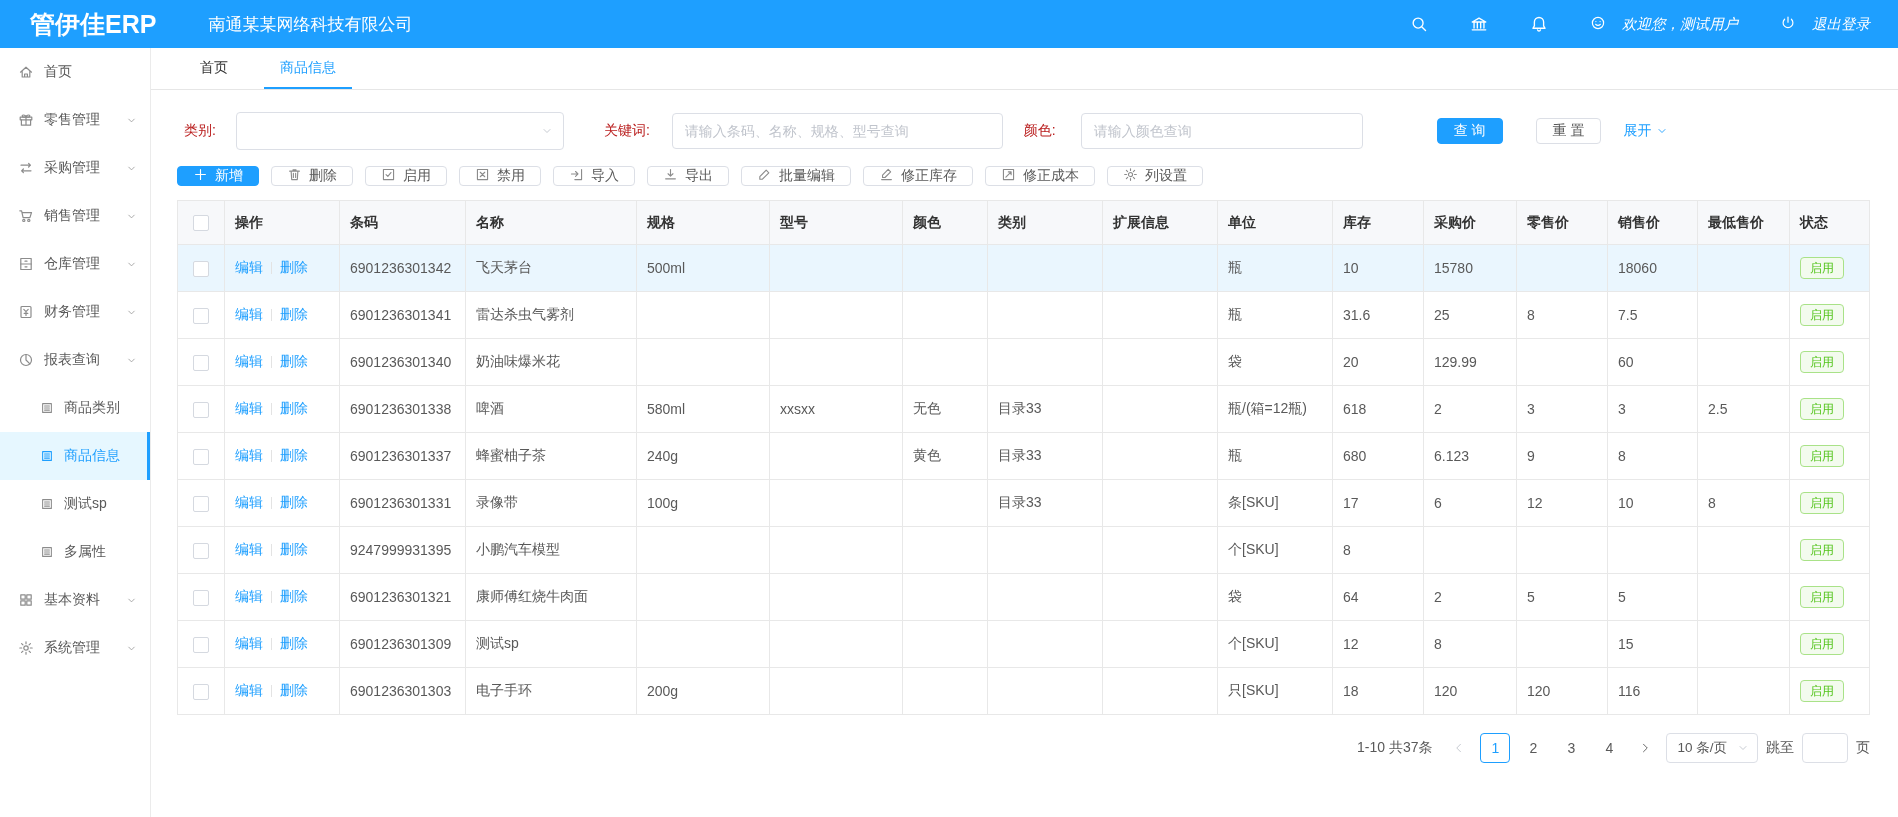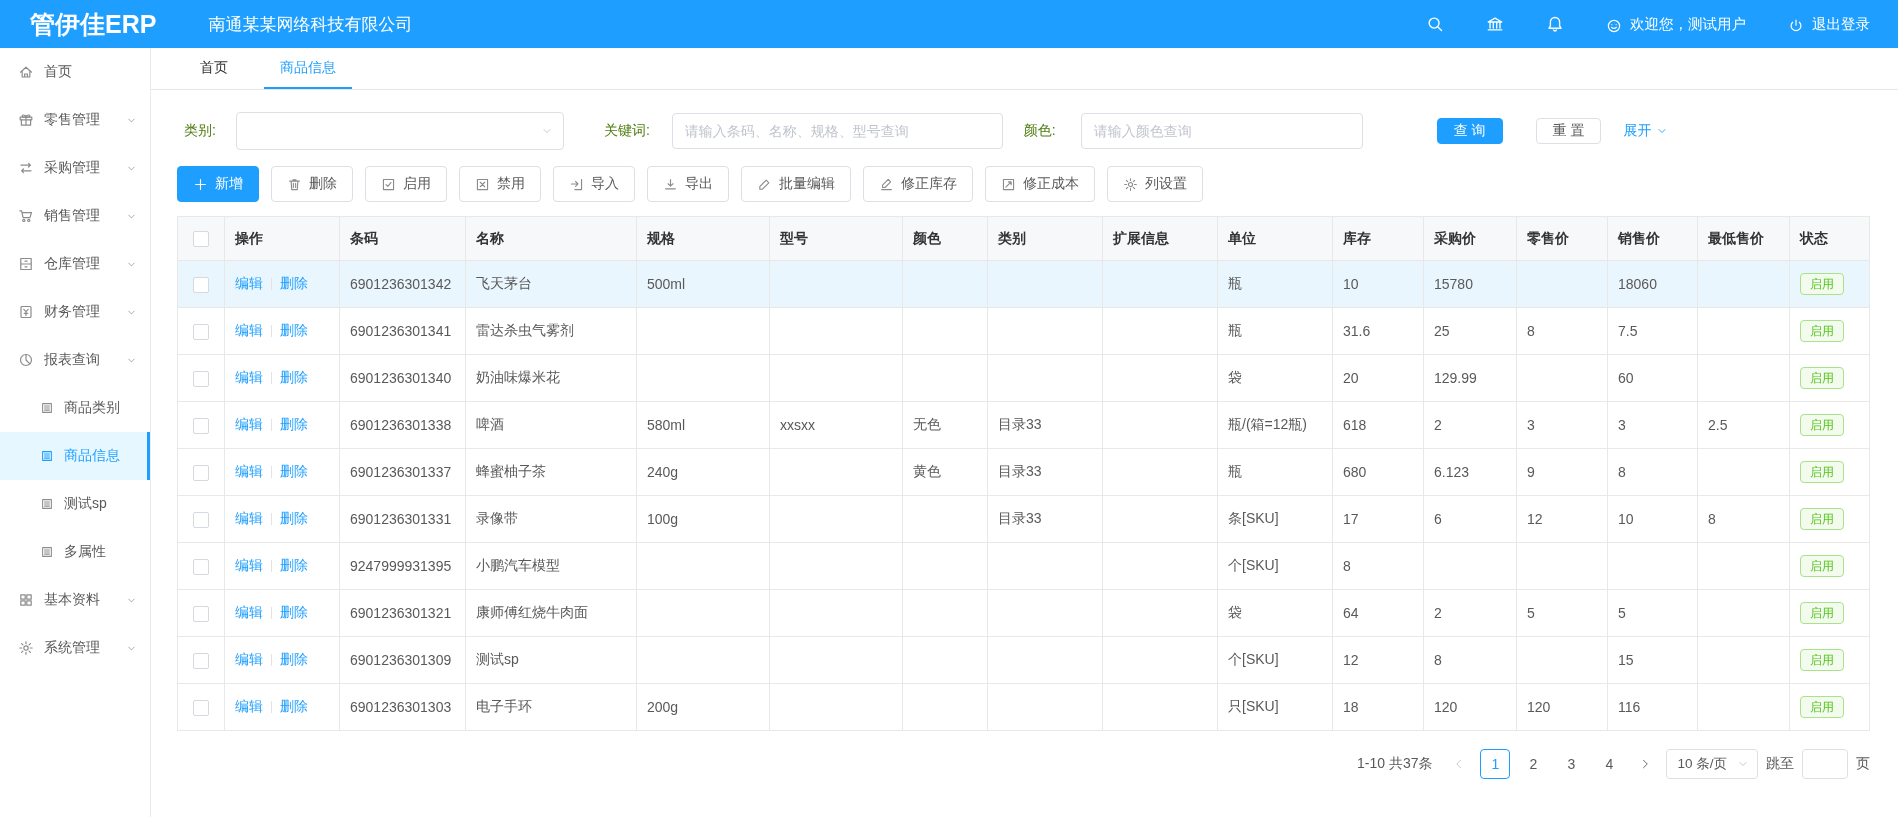--- a/index.html
+++ b/index.html
@@ -12,21 +12,21 @@
   svg { display:block; }
 
   
   .topbar { position:absolute; top:0; left:0; right:0; height:48px; background:#1E9FFF;
             display:flex; align-items:center; color:#fff; z-index:20; }
   .logo { padding-left:30px; font-size:25px; font-weight:700; white-space:nowrap; cursor:pointer; }
   .company { margin-left:52px; font-size:17px; font-weight:400; }
   .tspacer { flex:1; }
   .tright { display:flex; align-items:center; gap:42px; padding-right:28px; }
   .hicon { display:inline-flex; font-size:18px; cursor:pointer; }
-  .huser, .hlogout { display:inline-flex; align-items:flex-end; gap:8px; font-size:14.5px; cursor:pointer; white-space:nowrap; }
+  .huser, .hlogout { display:inline-flex; align-items:flex-start; gap:16px; font-size:14.5px; cursor:pointer; white-space:nowrap;font-style:italic; }
   .hicon-s { display:inline-flex; font-size:16px; }
 
   
   .sidebar { position:absolute; top:48px; left:0; bottom:0; width:151px; background:#fff;
              border-right:1px solid #ebebeb; z-index:10; }
   .side-item { height:48px; display:flex; align-items:center; padding-left:18px; position:relative;
                cursor:pointer; color:#595959; }
   .sicon { display:inline-flex; font-size:16px; color:#8c8c8c; }
   .slabel { margin-left:10px; white-space:nowrap; }
   .schev { position:absolute; right:13px; display:inline-flex; font-size:11px; color:#999; }
@@ -39,42 +39,42 @@
 
   
   .main { position:absolute; left:151px; top:48px; right:0; bottom:0; background:#fff; overflow:hidden; }
   .tabbar { height:42px; border-bottom:1px solid #e6e6e6; display:flex; padding-left:33px; }
   .tab { display:flex; align-items:center; padding:0 16px; margin-right:20px; color:#333;
          cursor:pointer; border-bottom:2px solid transparent; }
   .tab.active { color:#1E9FFF; border-bottom-color:#1E9FFF; }
 
   
   .filterbar { display:flex; align-items:center; padding:22px 28px 16px 33px; }
-  .flabel { color:#4d7c0f; white-space:nowrap; }
+  .flabel { color:#b91c1c; white-space:nowrap; }
   .fselect { width:328px; height:38px; border:1px solid #dcdfe6; border-radius:4px; position:relative;
              background:#fff; cursor:pointer; margin:0 40px 0 20px; }
   .fselect .chev, .psize .chev { display:inline-flex; font-size:12px; color:#c0c4cc; }
   .fselect .chev { position:absolute; right:10px; top:50%; transform:translateY(-50%); }
   .finput { height:36px; border:1px solid #dcdfe6; border-radius:4px; padding:0 12px; font:inherit;
             color:#333; background:#fff; outline:none; }
   .finput::placeholder { color:#c0c4cc; }
   .kw { width:331px; margin:0 21px 0 22px; }
   .colr { width:282px; margin:0 0 0 25px; }
   .btn { height:26px; padding:0 16px; border-radius:4px; border:1px solid #dcdfe6; background:#fff;
          color:#595959; font:inherit; cursor:pointer; white-space:nowrap; }
   .btn.primary { background:#1E9FFF; border-color:#1E9FFF; color:#fff; }
   .search-btn { margin-left:74px; }
   .reset-btn { margin-left:33px; }
   .expand { color:#1E9FFF; margin-left:22px; display:inline-flex; align-items:center; gap:5px;
             cursor:pointer; text-decoration:none; white-space:nowrap; }
   .expand .chev-b { display:inline-flex; font-size:12px; }
 
   
   .toolbar { display:flex; gap:12px; padding:0 28px 14px 26px; }
-  .tbtn { height:36px; display:inline-flex; align-items:center; gap:7px; padding:0 15px;
+  .tbtn { height:20px; display:inline-flex; gap:7px; padding:0 15px;
           border:1px solid #dcdfe6; border-radius:4px; background:#fff; color:#595959;
           font:inherit; cursor:pointer; white-space:nowrap; }
   .tbtn .bicon { display:inline-flex; font-size:15px; color:#8c8c8c; }
   .tbtn.primary { background:#1E9FFF; border-color:#1E9FFF; color:#fff; }
   .tbtn.primary .bicon { color:#fff; }
 
   
   .table-wrap { padding:0 28px 0 26px; }
   table { width:100%; border-collapse:collapse; table-layout:fixed; }
   th, td { border:1px solid #e8e8e8; padding:0 10px; text-align:left; white-space:nowrap; overflow:hidden; }

